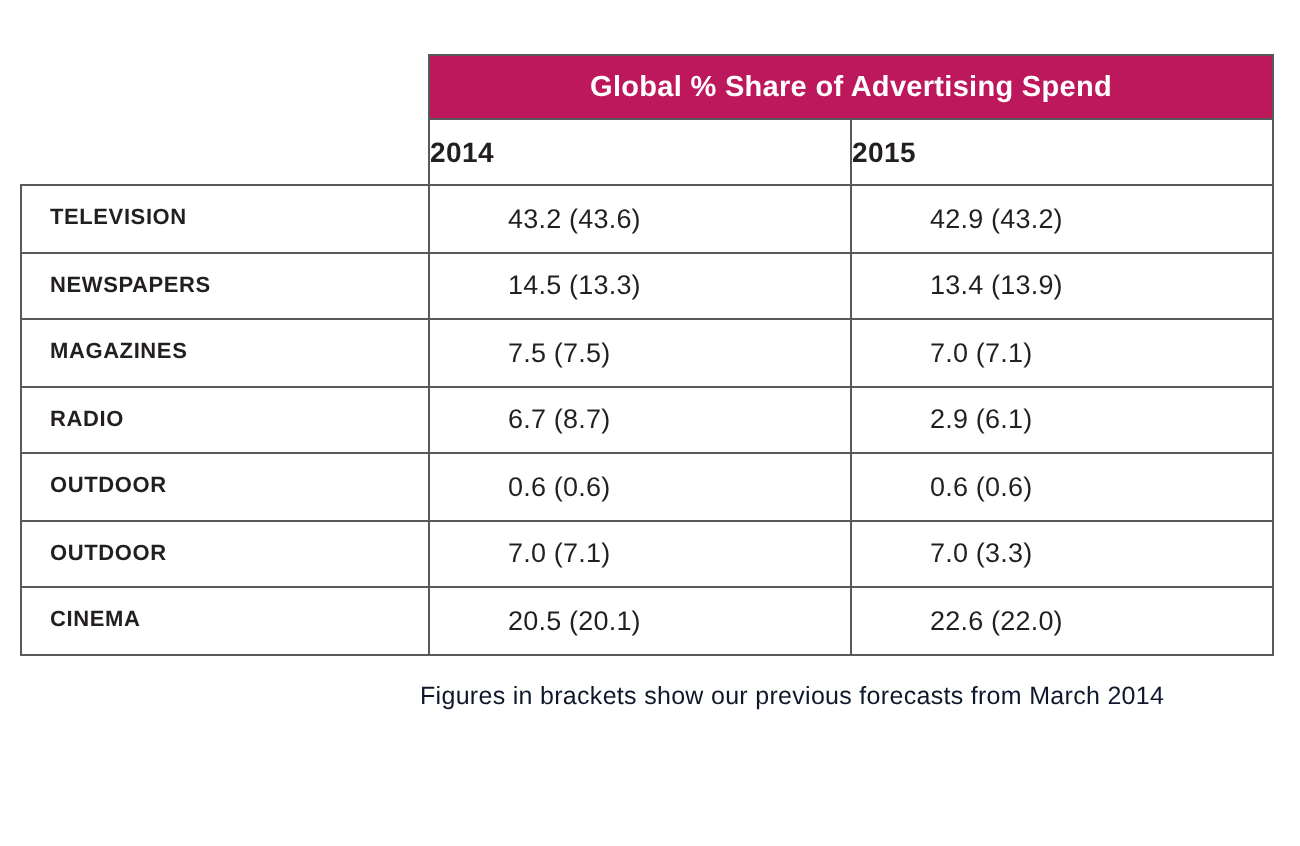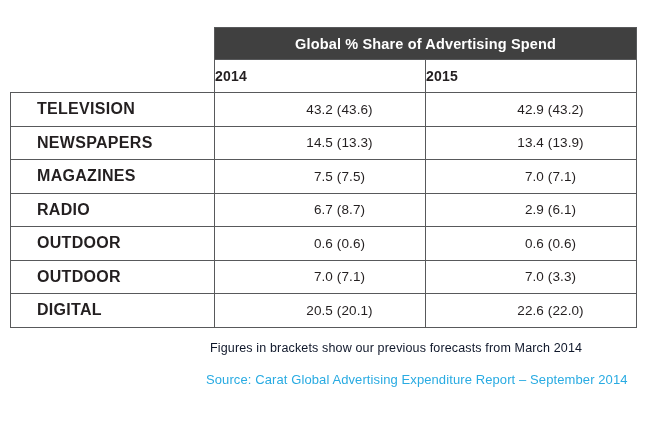--- a/index.html
+++ b/index.html
@@ -47,21 +47,21 @@
     padding: 0;
     vertical-align: middle;
   }
 
   
   tr.banner-row td.spacer {
     border: none;
     background: #ffffff;
   }
   th.banner {
-    background: #404040;
+    background: #be185d;
     color: #ffffff;
     height: 31px;
     font-size: 14.5px;
     font-weight: bold;
     letter-spacing: 0.15px;
     text-align: center;
     border: 1.5px solid #58595b;
   }
 
   
@@ -75,30 +75,30 @@
     font-weight: bold;
     text-align: left;
     letter-spacing: 0.2px;
   }
 
   
   tr.data-row td {
     height: 32.5px;
   }
   td.row-label {
-    font-size: 16px;
+    font-size: 11px;
     font-weight: bold;
     letter-spacing: 0.3px;
-    padding-left: 26px;
+    padding-left: 14px;
     text-align: left;
   }
   td.row-value {
     font-size: 13.5px;
     font-weight: normal;
-    text-align: center;
+    text-align: left;
     letter-spacing: 0.1px;
     padding-left: 39px;
   }
 
   
   .footnote-bold {
     position: absolute;
     left: 210px;
     top: 341px;
     font-size: 12.5px;
@@ -166,25 +166,24 @@
           <td class="row-label">OUTDOOR</td>
           <td class="row-value">0.6 (0.6)</td>
           <td class="row-value">0.6 (0.6)</td>
         </tr>
         <tr class="data-row">
           <td class="row-label">OUTDOOR</td>
           <td class="row-value">7.0 (7.1)</td>
           <td class="row-value">7.0 (3.3)</td>
         </tr>
         <tr class="data-row">
-          <td class="row-label">DIGITAL</td>
+          <td class="row-label">CINEMA</td>
           <td class="row-value">20.5 (20.1)</td>
           <td class="row-value">22.6 (22.0)</td>
         </tr>
       </tbody>
     </table>
   </div>
 
   <div class="footnote-bold">Figures in brackets show our previous forecasts from March 2014</div>
 
-  <div class="footnote-source">Source: Carat Global Advertising Expenditure Report – September 2014</div>
 
 </div>
 
 </body></html>

